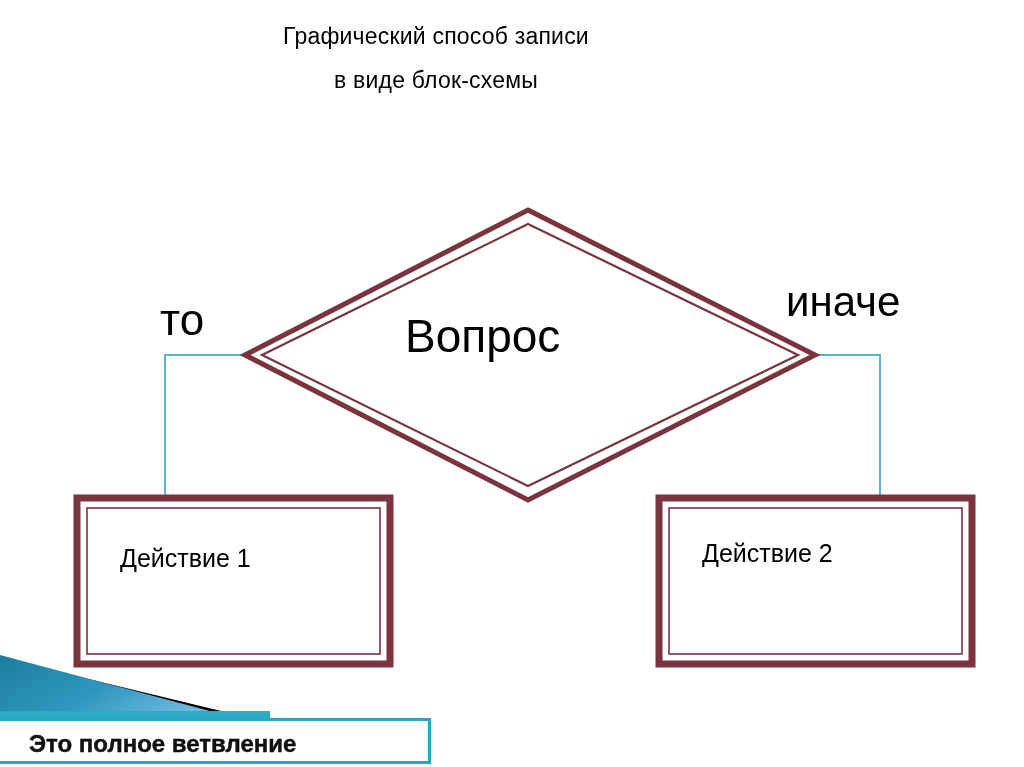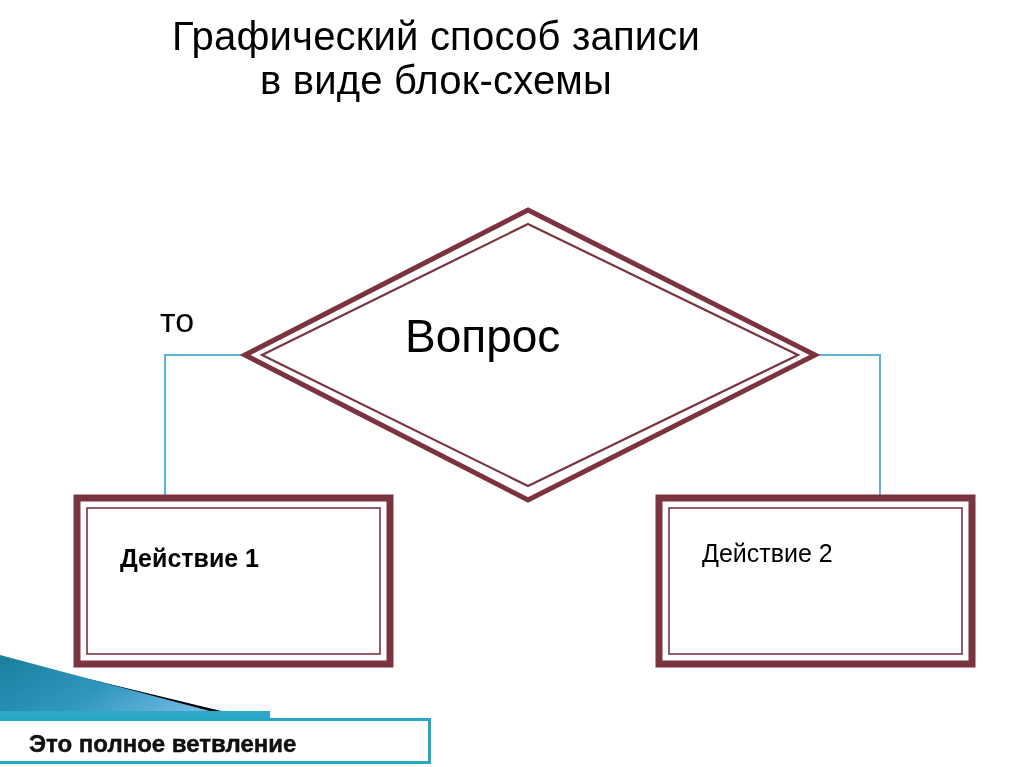--- a/index.html
+++ b/index.html
@@ -19,21 +19,21 @@
   }
 
   
   #title {
     position: absolute;
     left: 0;
     top: 14px;
     width: 872px;
     text-align: center;
     font-family: "Liberation Sans", sans-serif;
-    font-size: 40px;
+    font-size: 23px;
     line-height: 44px;
     color: #000000;
     white-space: pre-line;
     letter-spacing: 0.2px;
   }
 
   
   #diagram {
     position: absolute;
     left: 0;
@@ -52,21 +52,21 @@
     left: 430px;
     top: 137px;
     font-size: 56px;
     font-weight: bold;
     line-height: 62px;
     -webkit-text-stroke: 0.6px #000;
   }
   #label-to {
     left: 160px;
     top: 296px;
-    font-size: 34px;
+    font-size: 44px;
     line-height: 48px;
   }
   #label-inache {
     left: 786px;
     top: 278px;
     font-size: 42px;
     line-height: 48px;
   }
   #label-vopros {
     left: 405px;
@@ -74,21 +74,21 @@
     font-size: 46px;
     line-height: 56px;
   }
   .box-text {
     position: absolute;
     font-size: 25px;
     line-height: 30px;
     color: #000000;
     white-space: nowrap;
   }
-  #text-action-1 { left: 120px; top: 543px; font-weight: bold; }
+  #text-action-1 { left: 120px; top: 543px; }
   #text-action-2 { left: 702px; top: 538px; }
 
   
   #banner {
     position: absolute;
     left: -6px;
     top: 718px;
     width: 437px;
     height: 46px;
     background: #ffffff;
@@ -156,20 +156,21 @@
 
     <g>
       <rect x="659" y="498" width="313" height="166" fill="#FFFFFF" stroke="#7B3340" stroke-width="7"></rect>
       <rect x="669" y="508" width="293" height="146" fill="none" stroke="#7B3340" stroke-width="1.6"></rect>
     </g>
   </svg>
 
 
   <div class="lbl" id="label-to">то</div>
 
+  <div class="lbl" id="label-inache">иначе</div>
 
   <div class="lbl" id="label-vopros">Вопрос</div>
 
   <div class="box-text" id="text-action-1">Действие 1</div>
 
   <div class="box-text" id="text-action-2">Действие 2</div>
 
   <div id="banner">
     <div id="banner-text">Это полное ветвление</div>
   </div>

